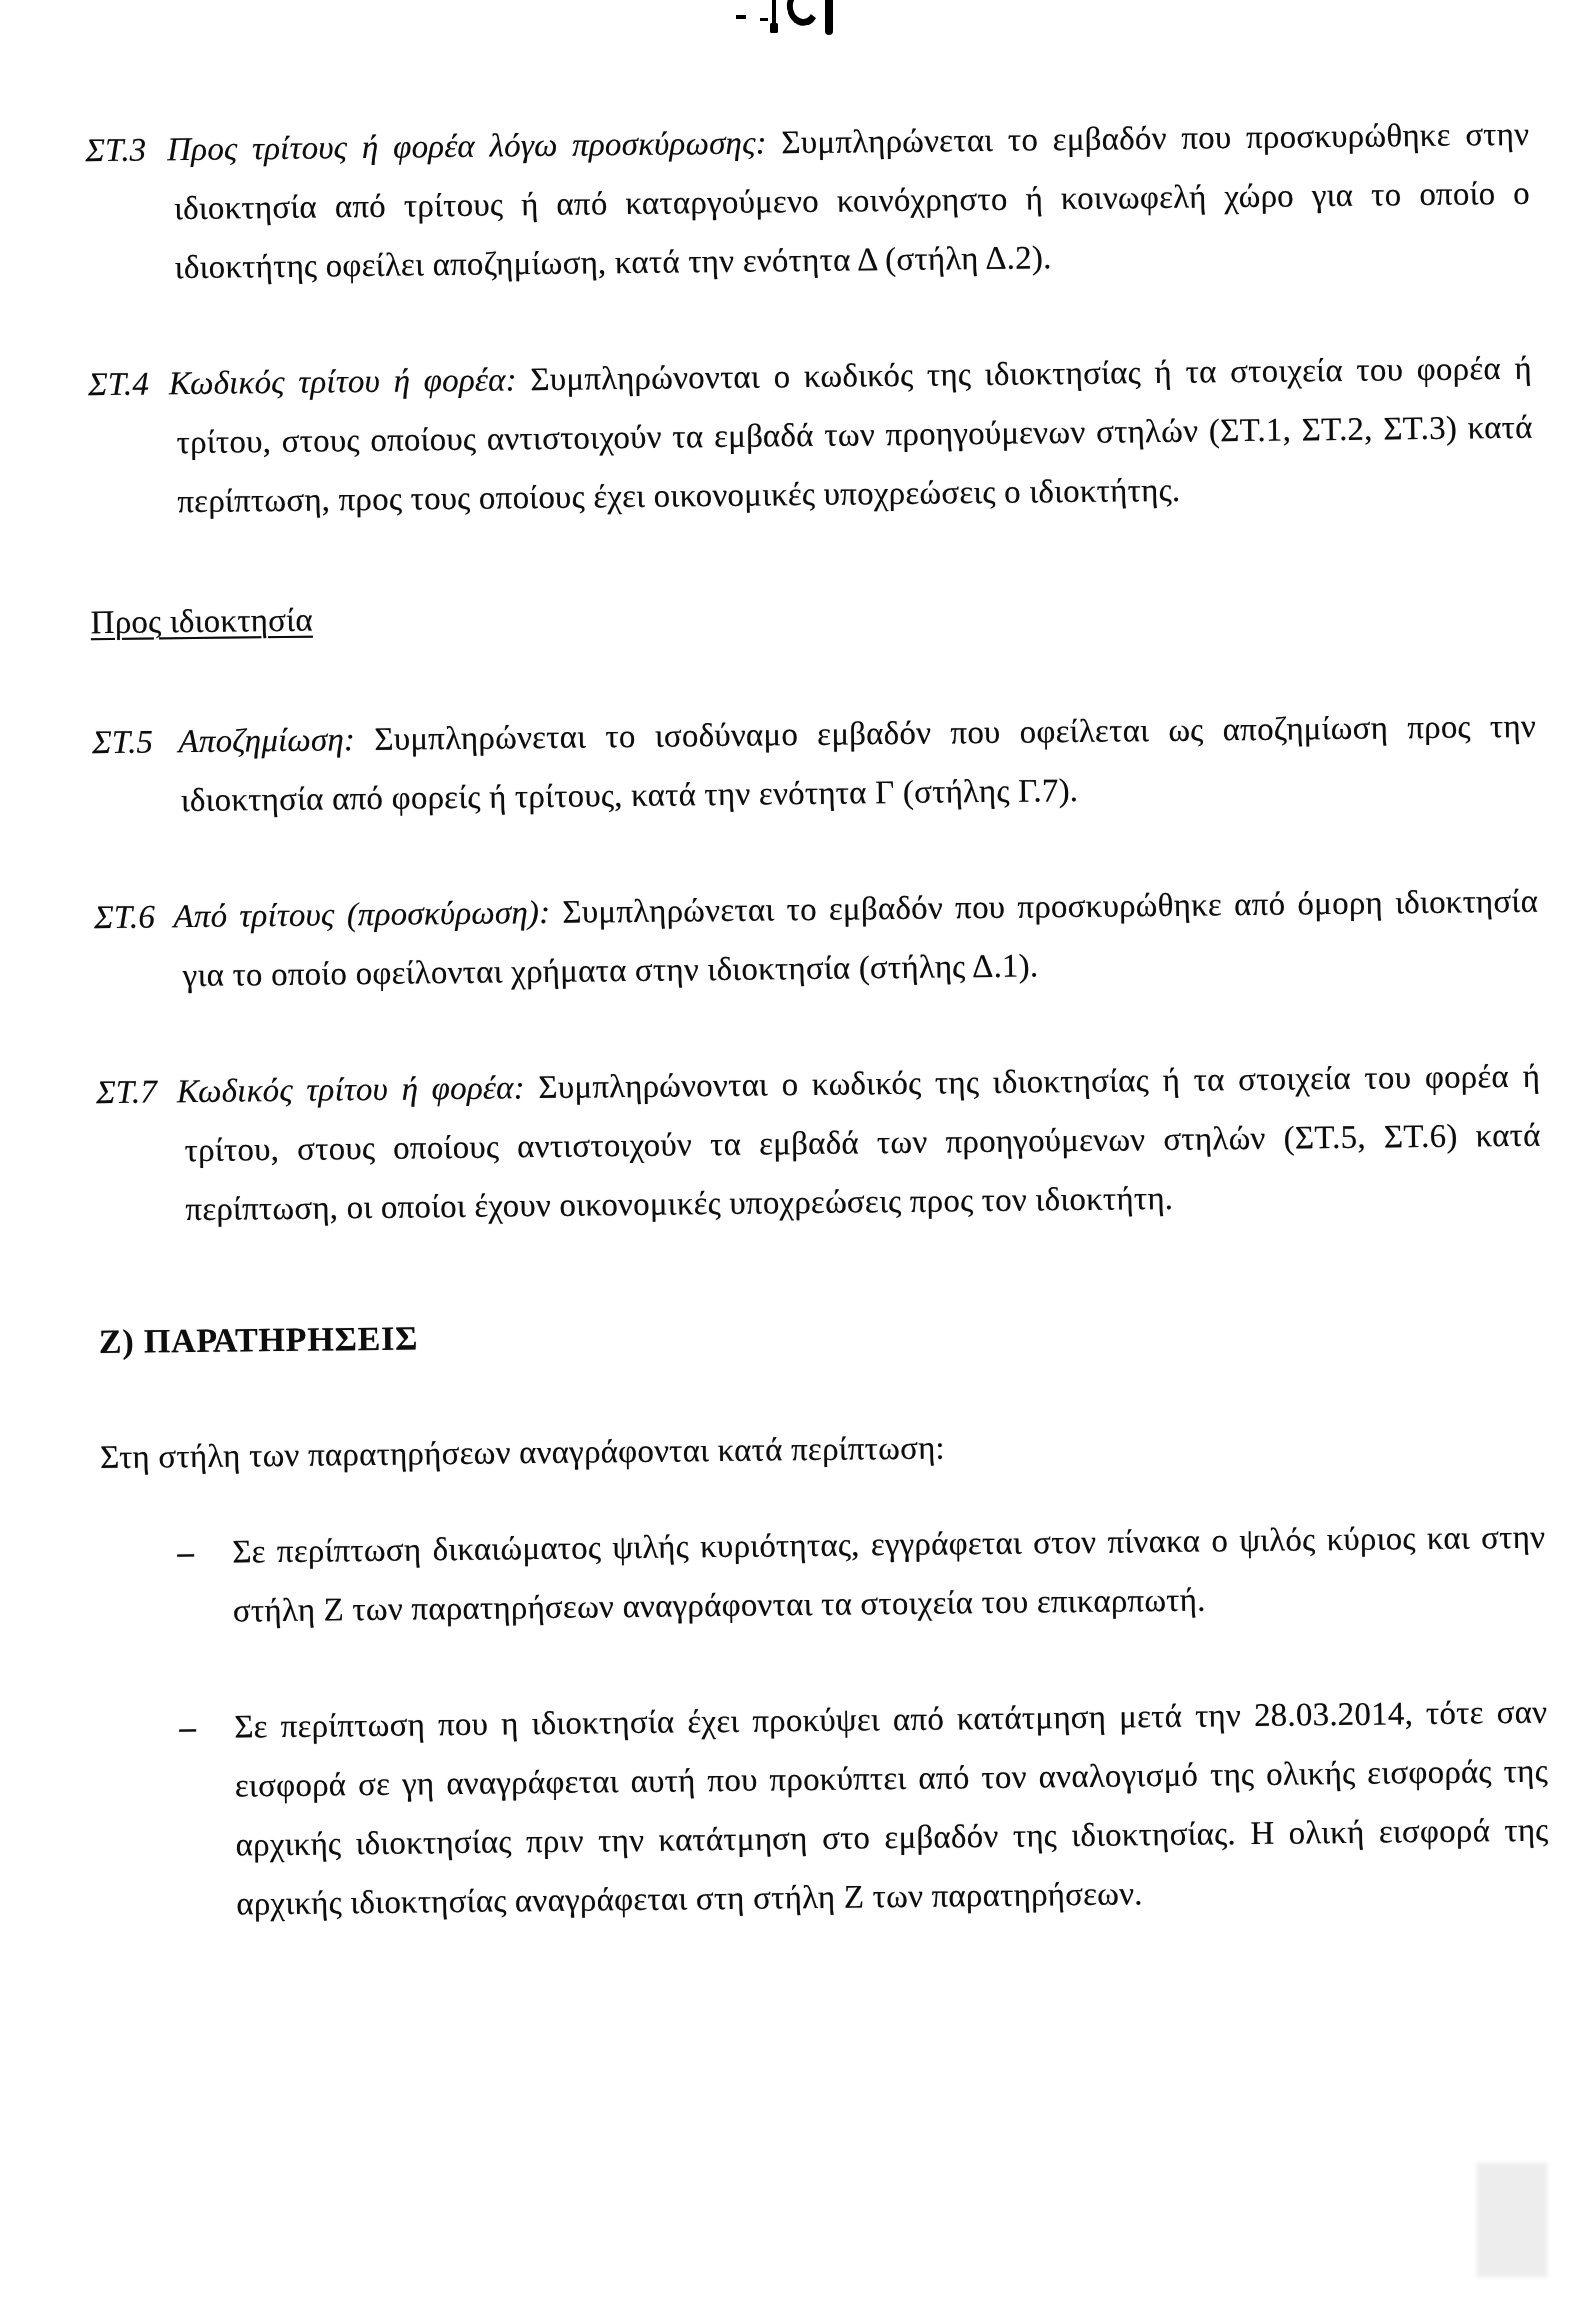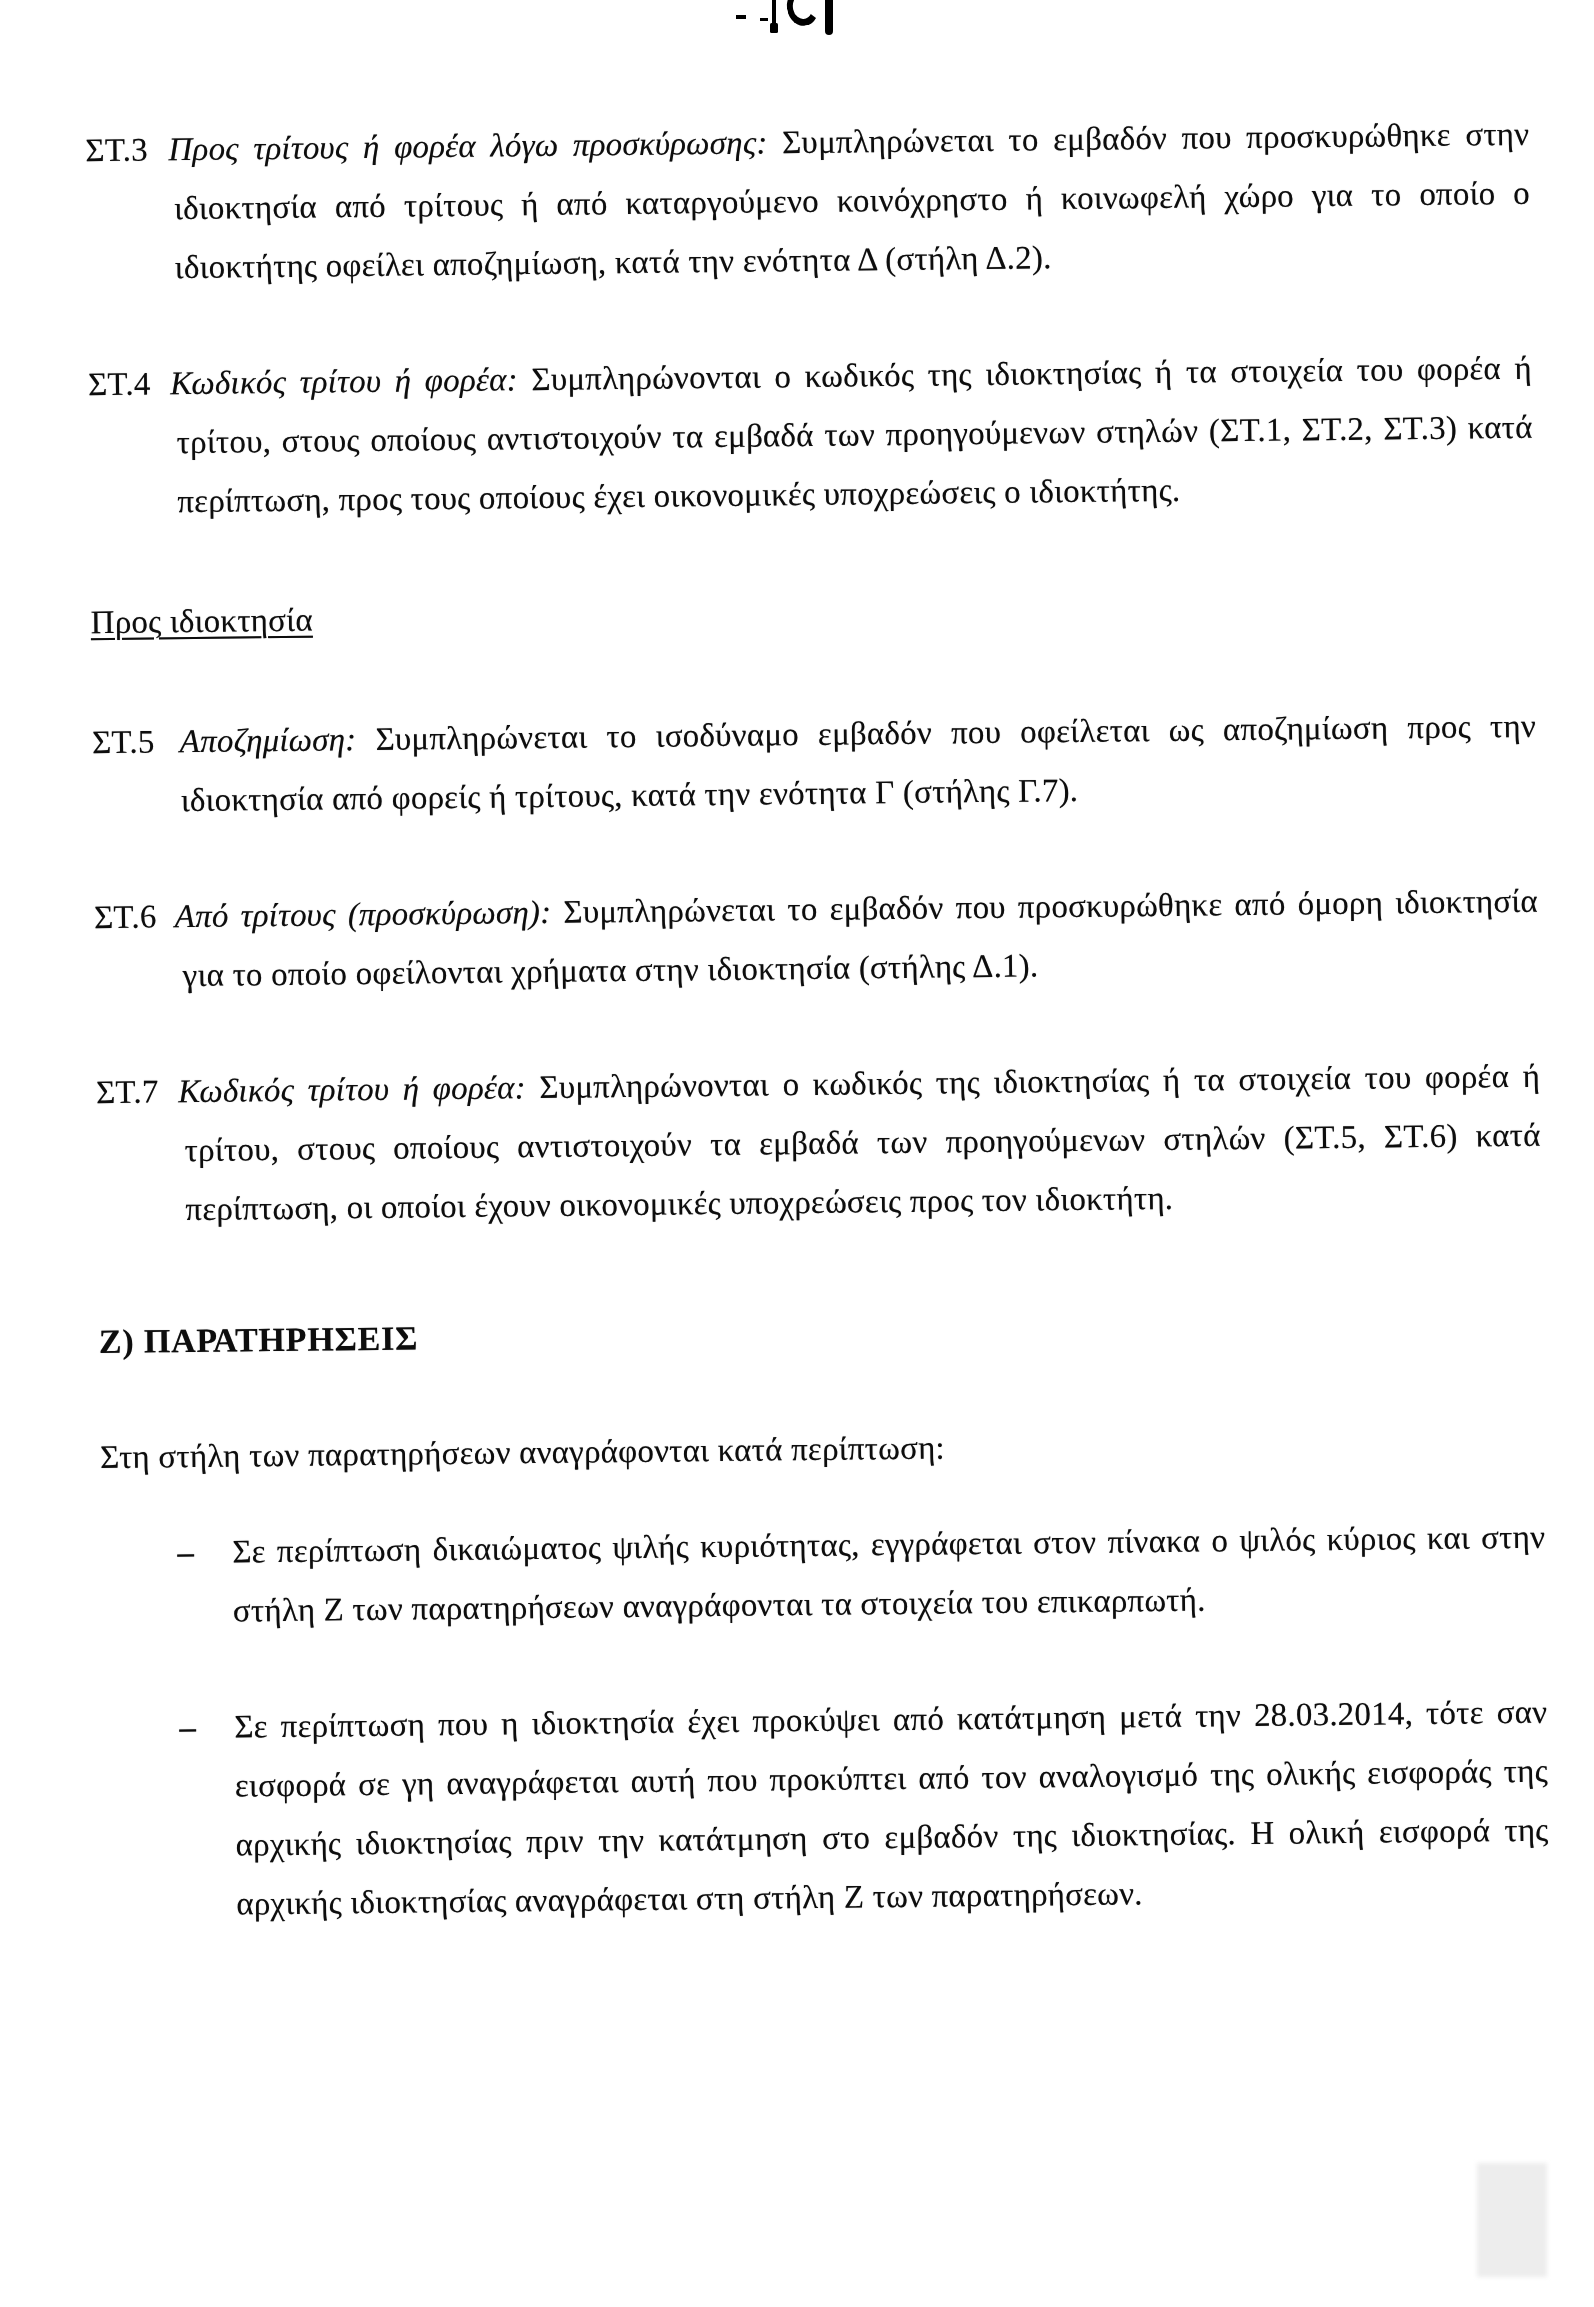--- a/index.html
+++ b/index.html
@@ -28,21 +28,21 @@
     line-height: 59px;
     text-shadow: 0 0 0.8px rgba(0,0,0,0.45);
     letter-spacing: 0.2px;
   }
   .term-para {
     padding-left: 88px;
     text-indent: -88px;
     text-align: justify;
     margin-bottom: 57px;
   }
-  .para-label { padding-right: 6.1px; }
+  .para-label { font-style: italic; padding-right: 6.1px; }
   .term { font-style: italic; }
   .sub-heading {
     margin: 61px 0 61px;
     font-weight: normal;
     font-size: 33px;
   }
   .sub-heading .underlined {
     text-decoration: underline;
     text-decoration-thickness: 2.3px;
     text-underline-offset: 5.3px;

